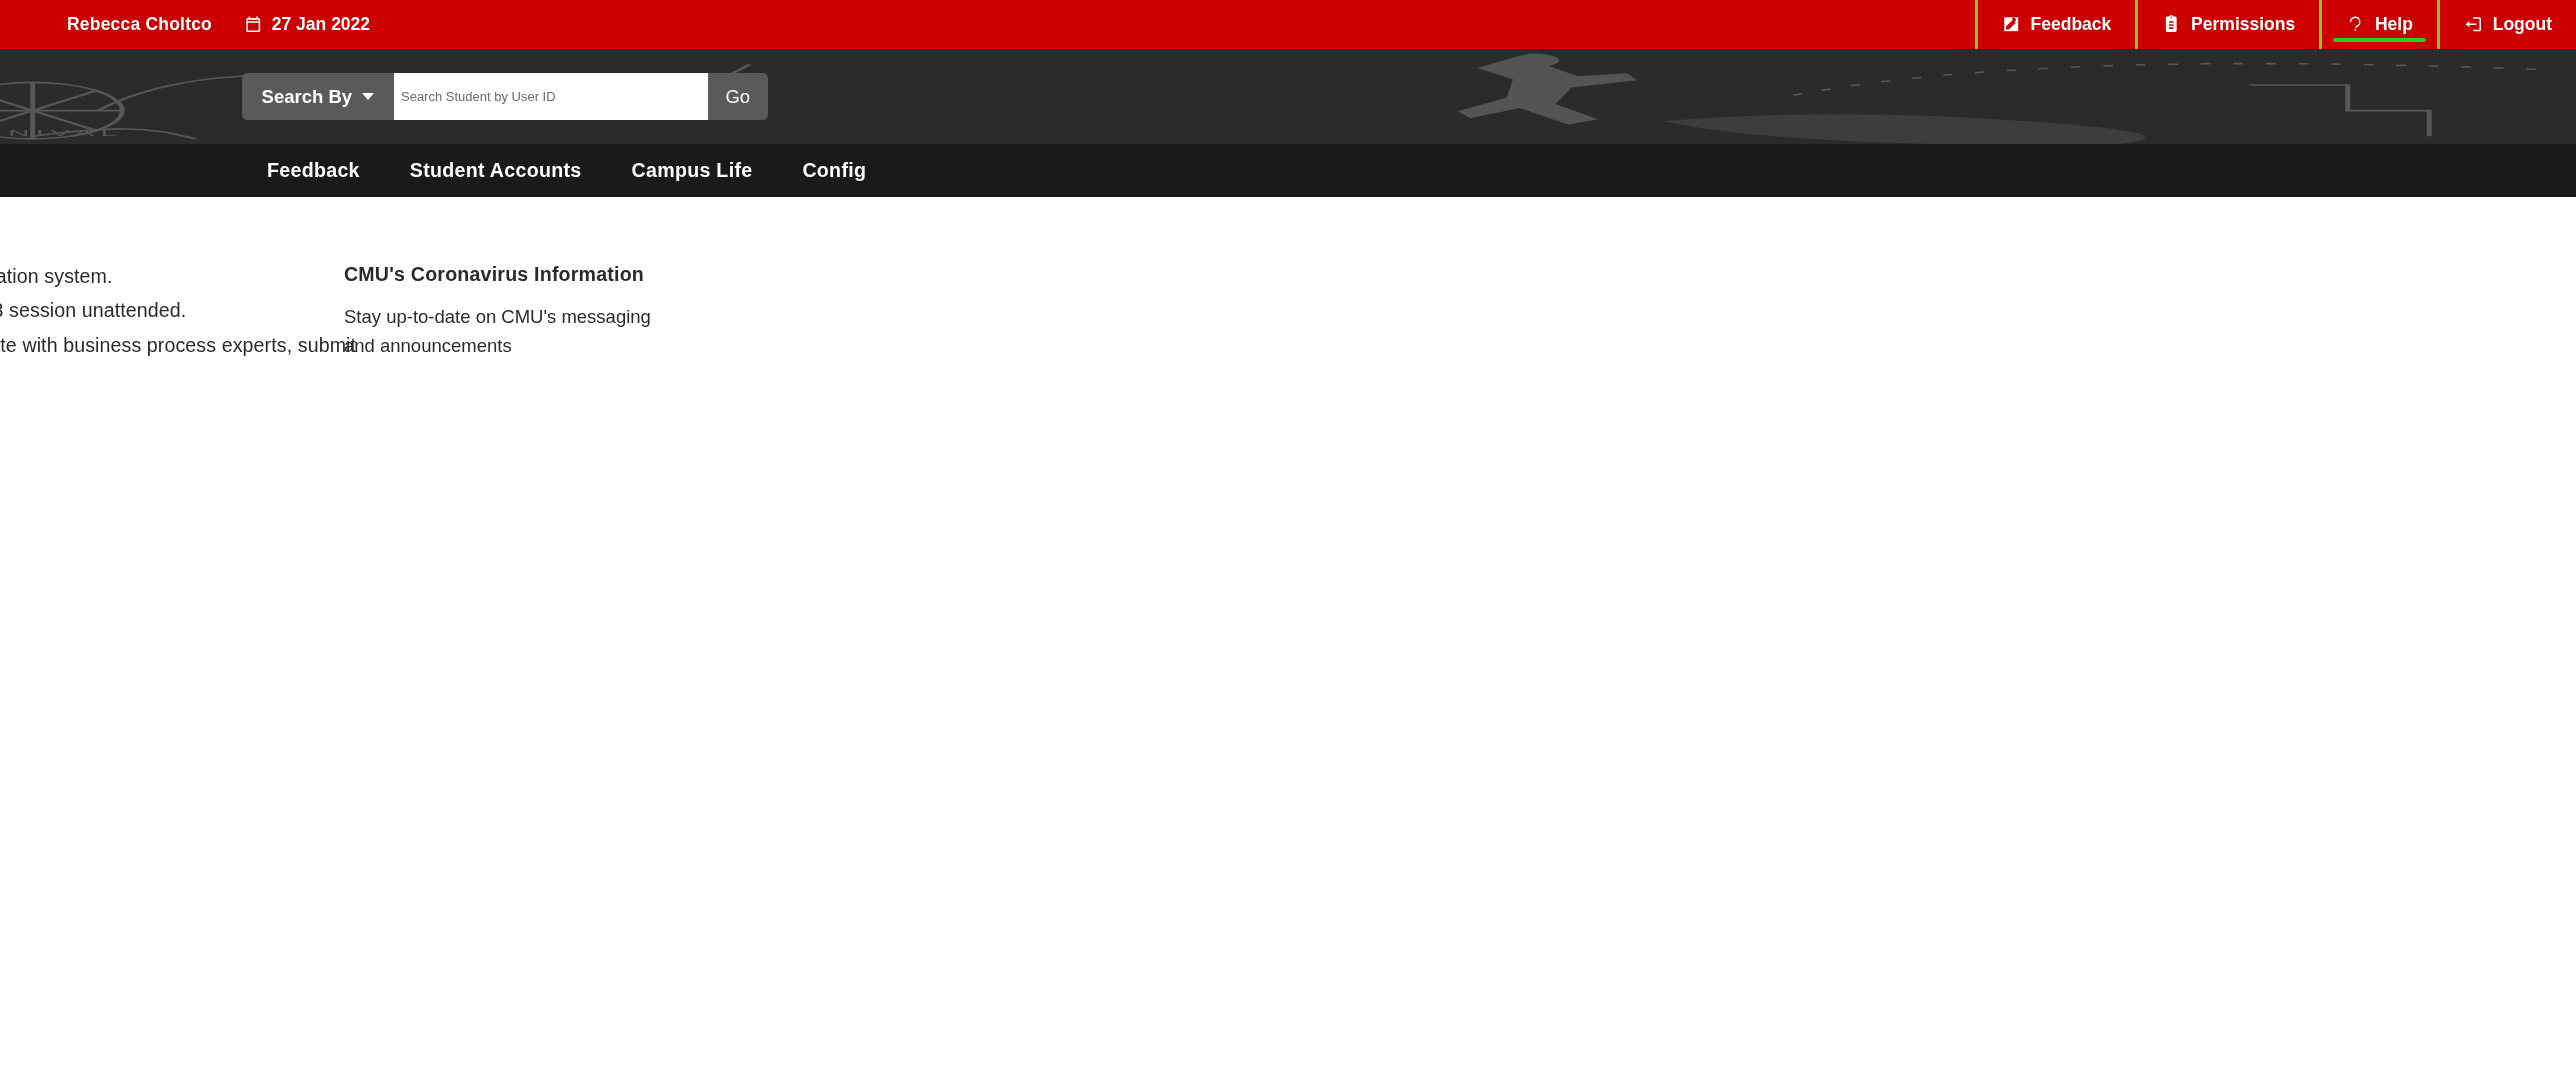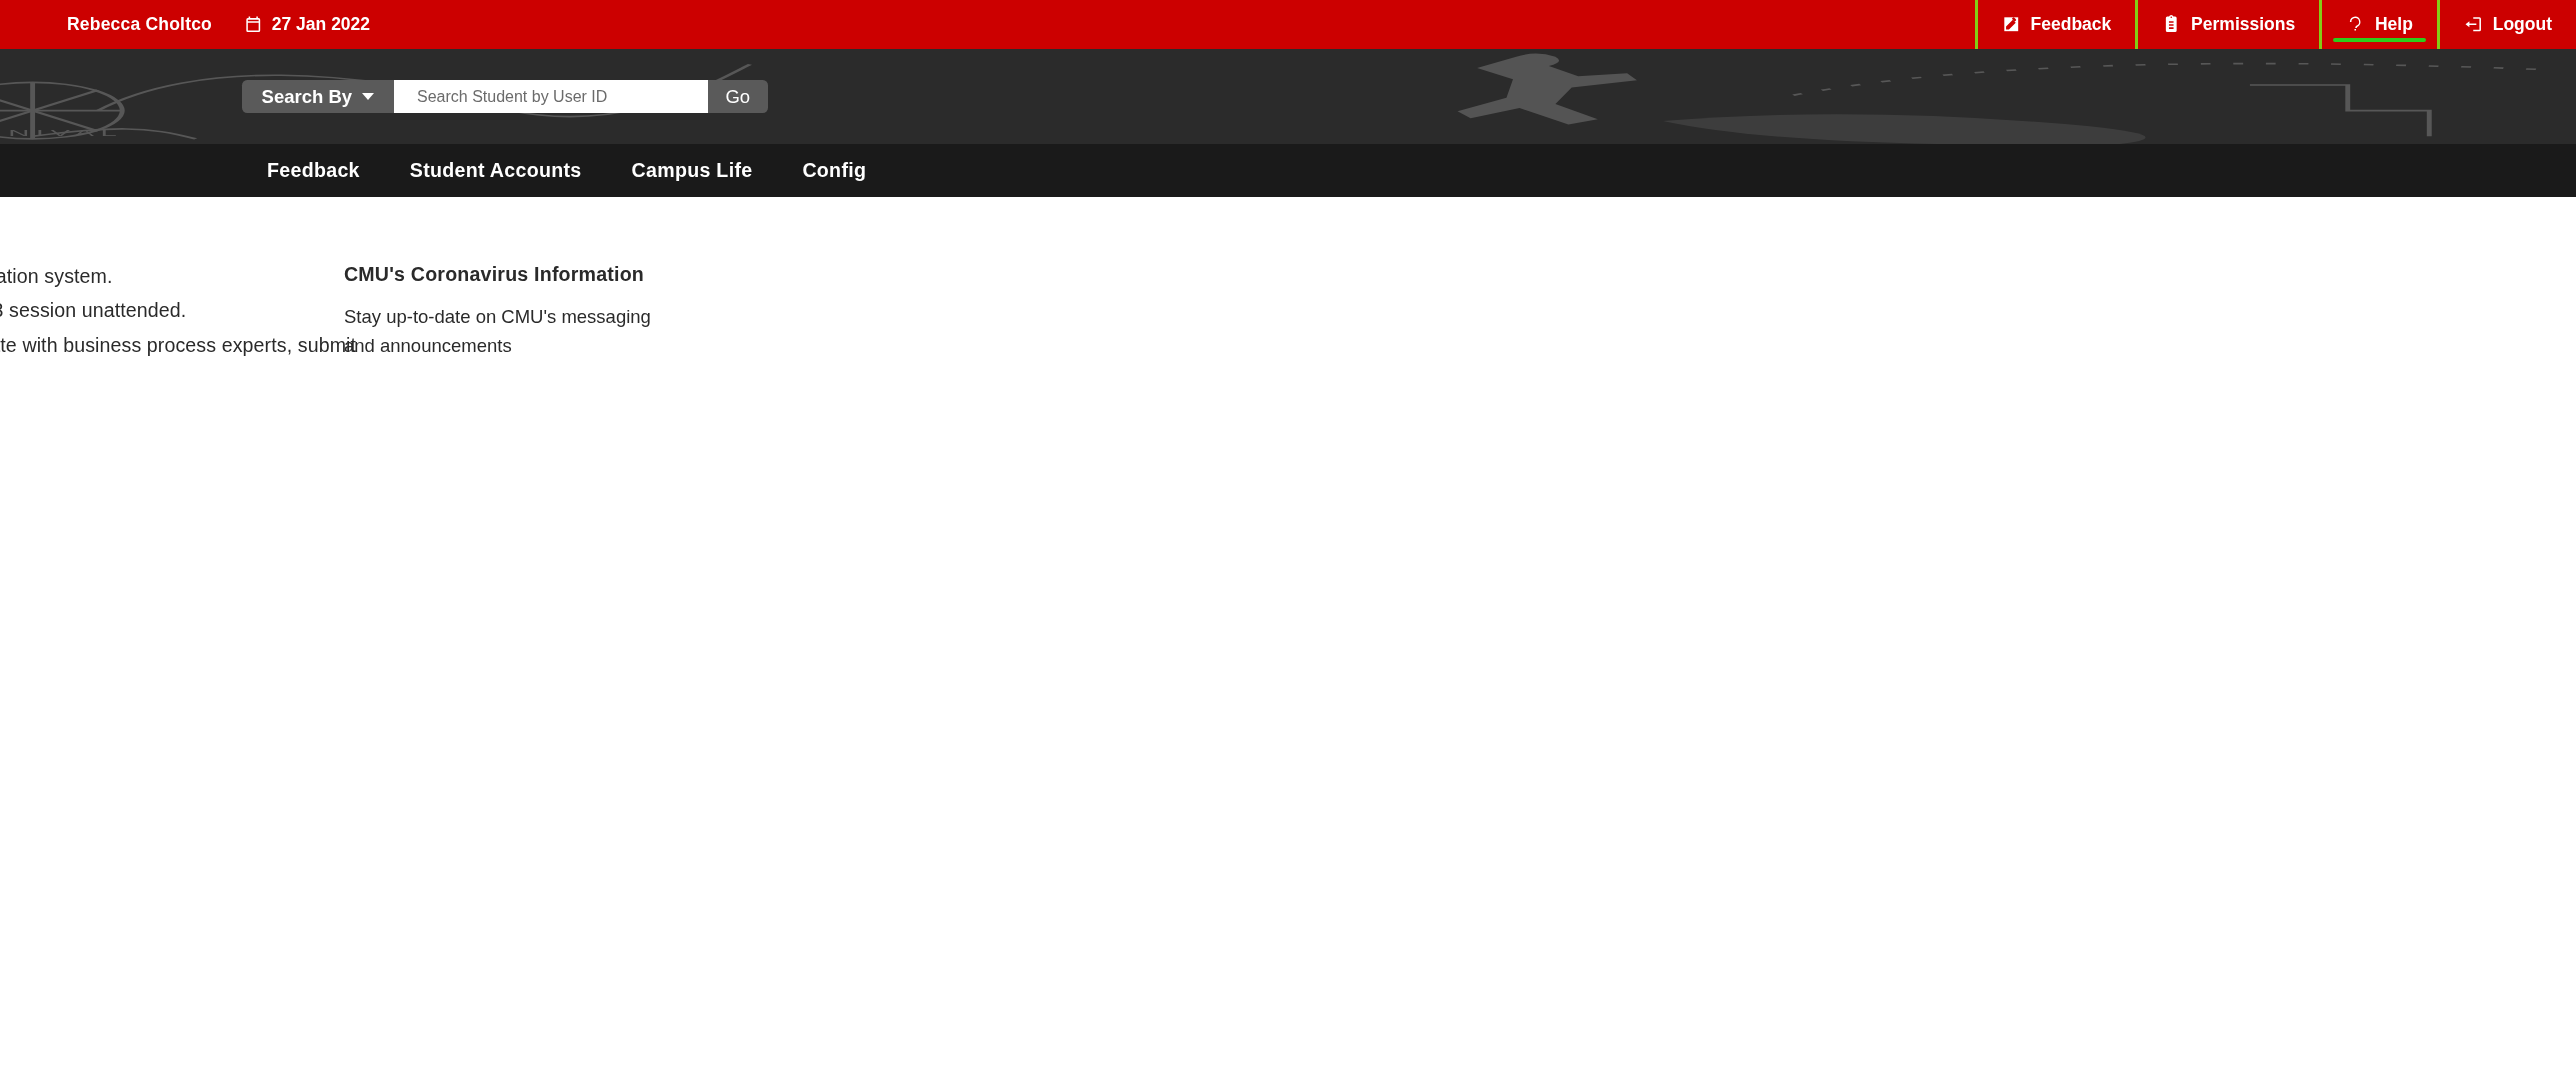--- a/index.html
+++ b/index.html
@@ -70,21 +70,21 @@
     position: absolute;
     inset: 0;
     opacity: .28;
     pointer-events: none;
   }
   .banner .bgpattern svg { width: 100%; height: 100%; }
   .banner .searchwrap {
     position: relative;
     margin-left: 242px;
     display: flex;
-    height: 33px;
+    height: 47px;
     font-size: 18.5px;
     justify-content: space-between;
   }
   .searchwrap .searchby {
     background: #5a5a5a;
     color: #fff;
     font-weight: 700;
     padding: 0 19.6px;
     display: flex;
     align-items: center;
@@ -96,23 +96,23 @@
   .searchwrap .searchby .caret {
     width: 0; height: 0;
     border-left: 6.2px solid transparent;
     border-right: 6.2px solid transparent;
     border-top: 7.2px solid #fff;
   }
   .searchwrap input[type=text] {
     width: 314px;
     border: none;
     outline: none;
-    font-size: 16px;
+    font-size: 13px;
     color: #6b6b6b;
-    padding: 0 23px;
+    padding: 0 7px;
     background: #fff;
   }
   .searchwrap input::placeholder { color: #6b6b6b; }
   .searchwrap .go {
     background: #5a5a5a;
     color: #fff;
     font-weight: 400;
     padding: 0 17.5px;
     display: flex;
     align-items: center;

